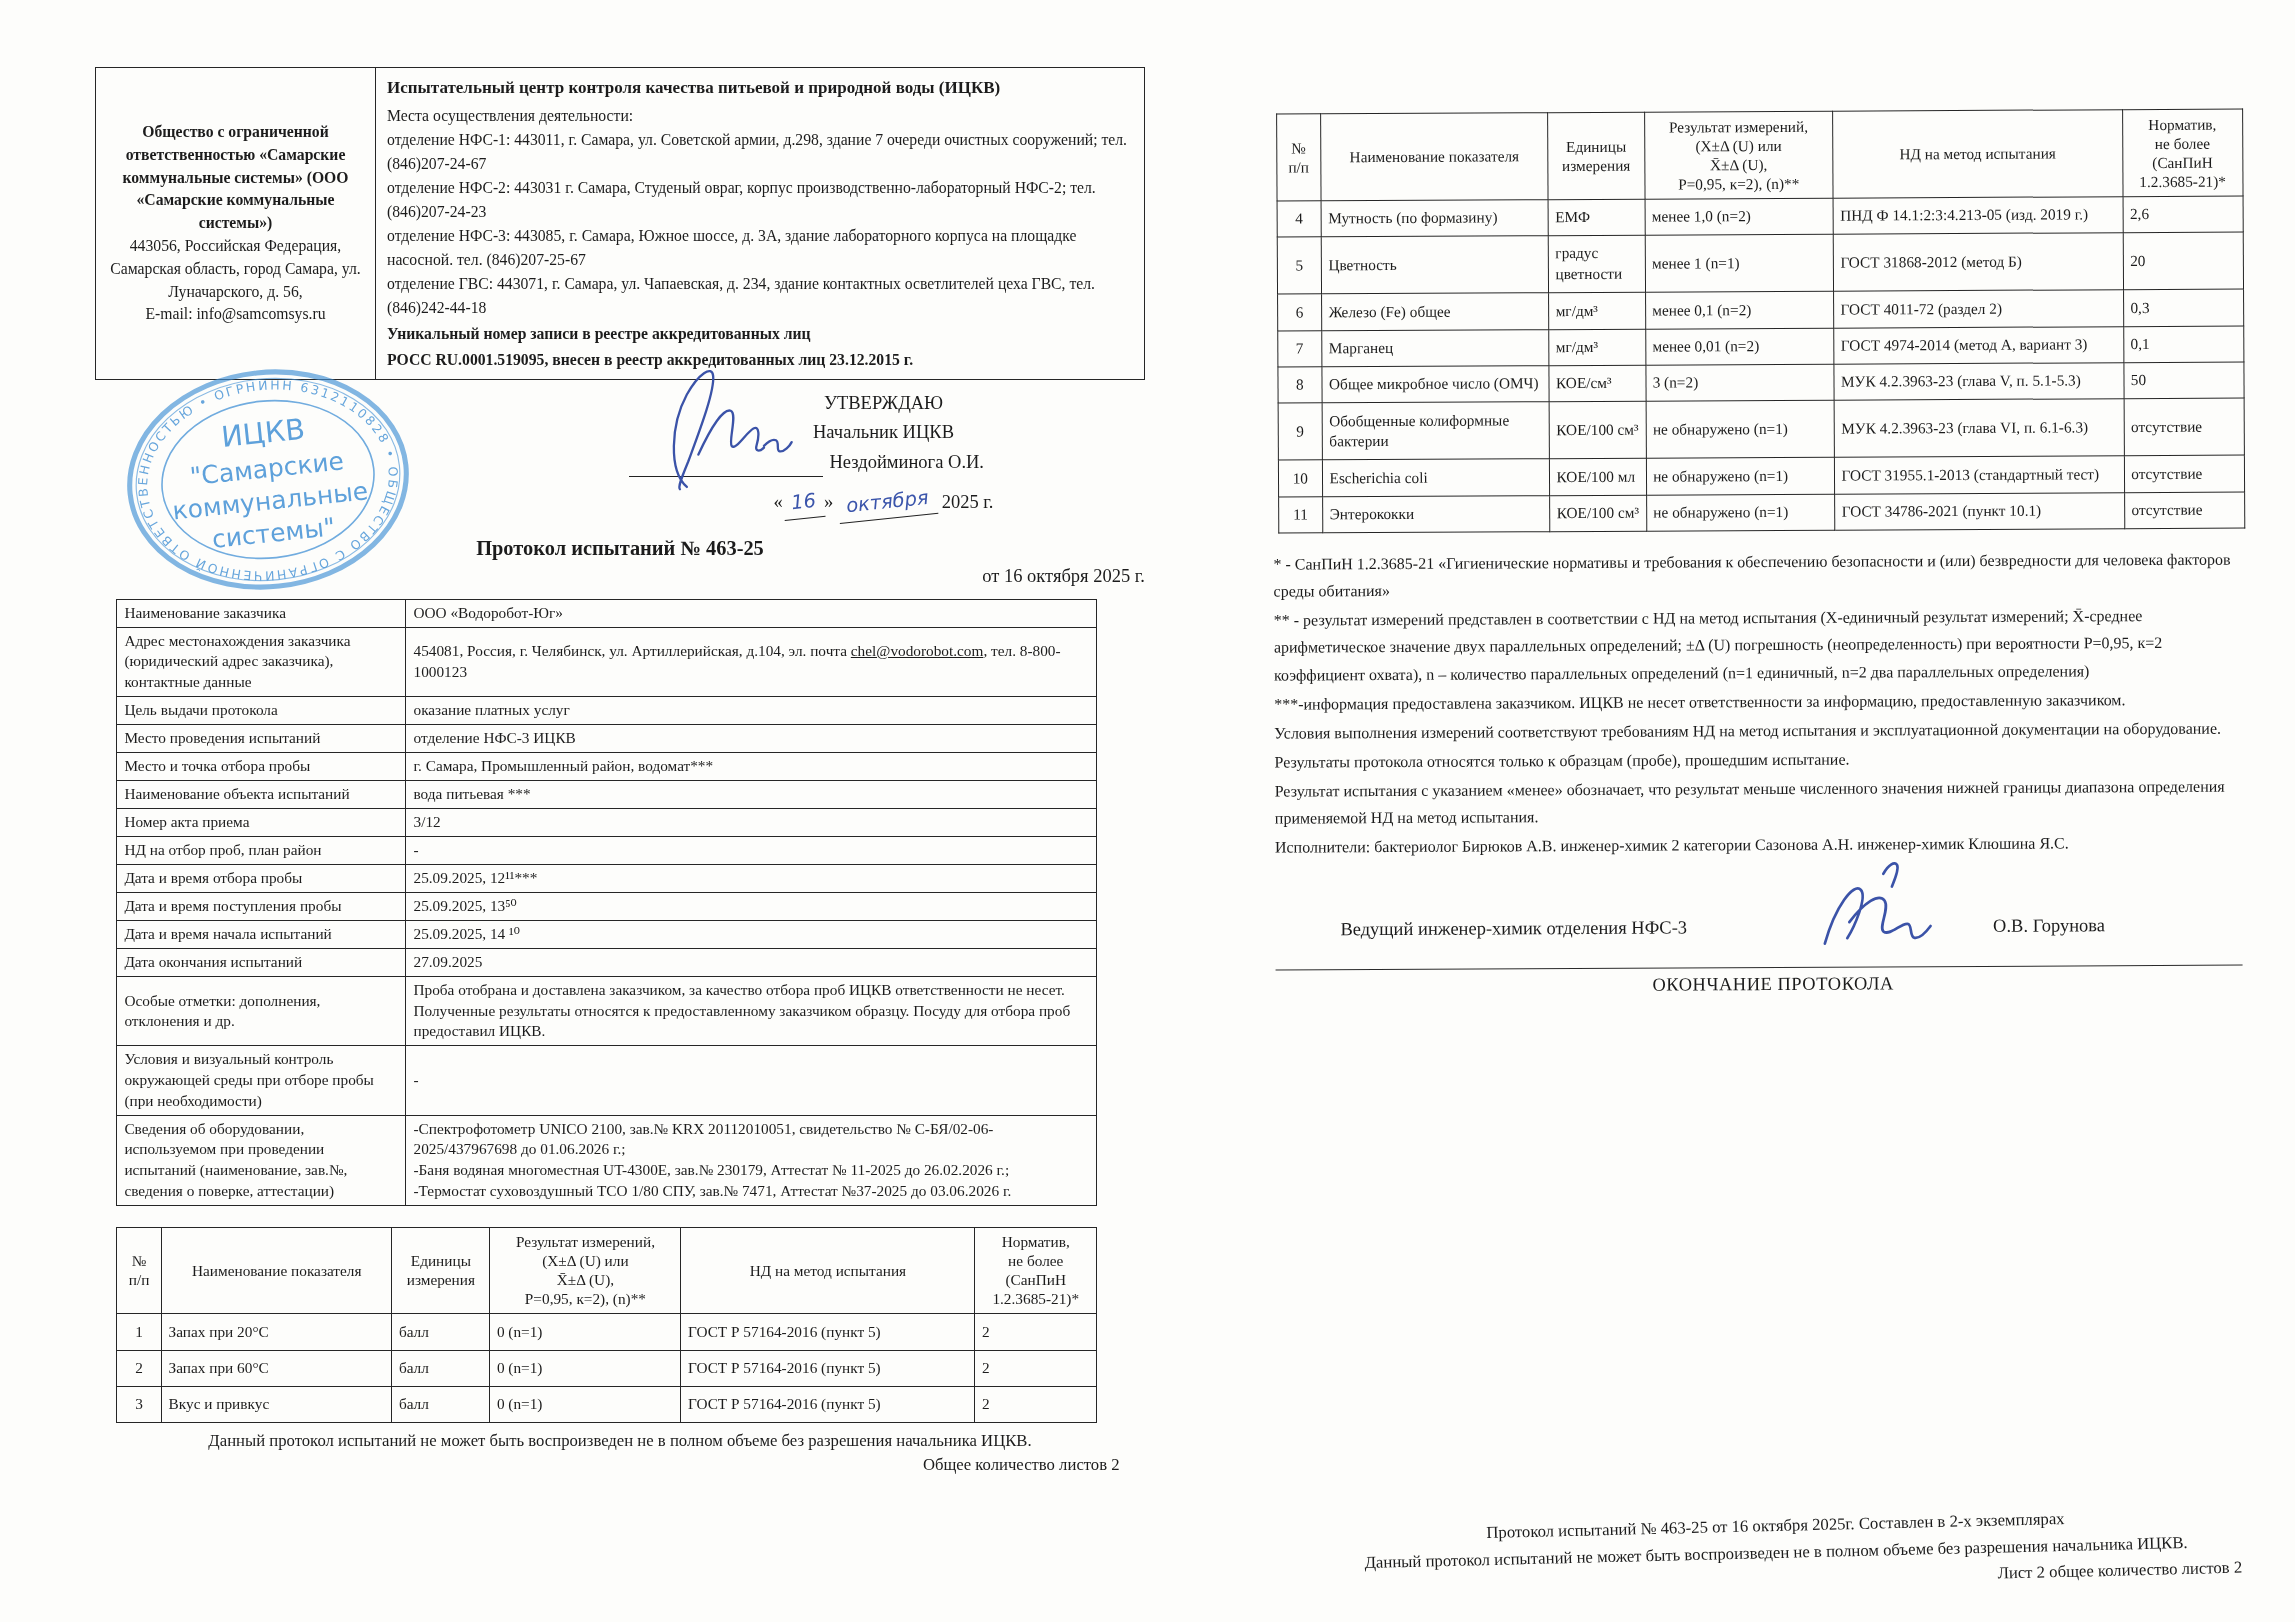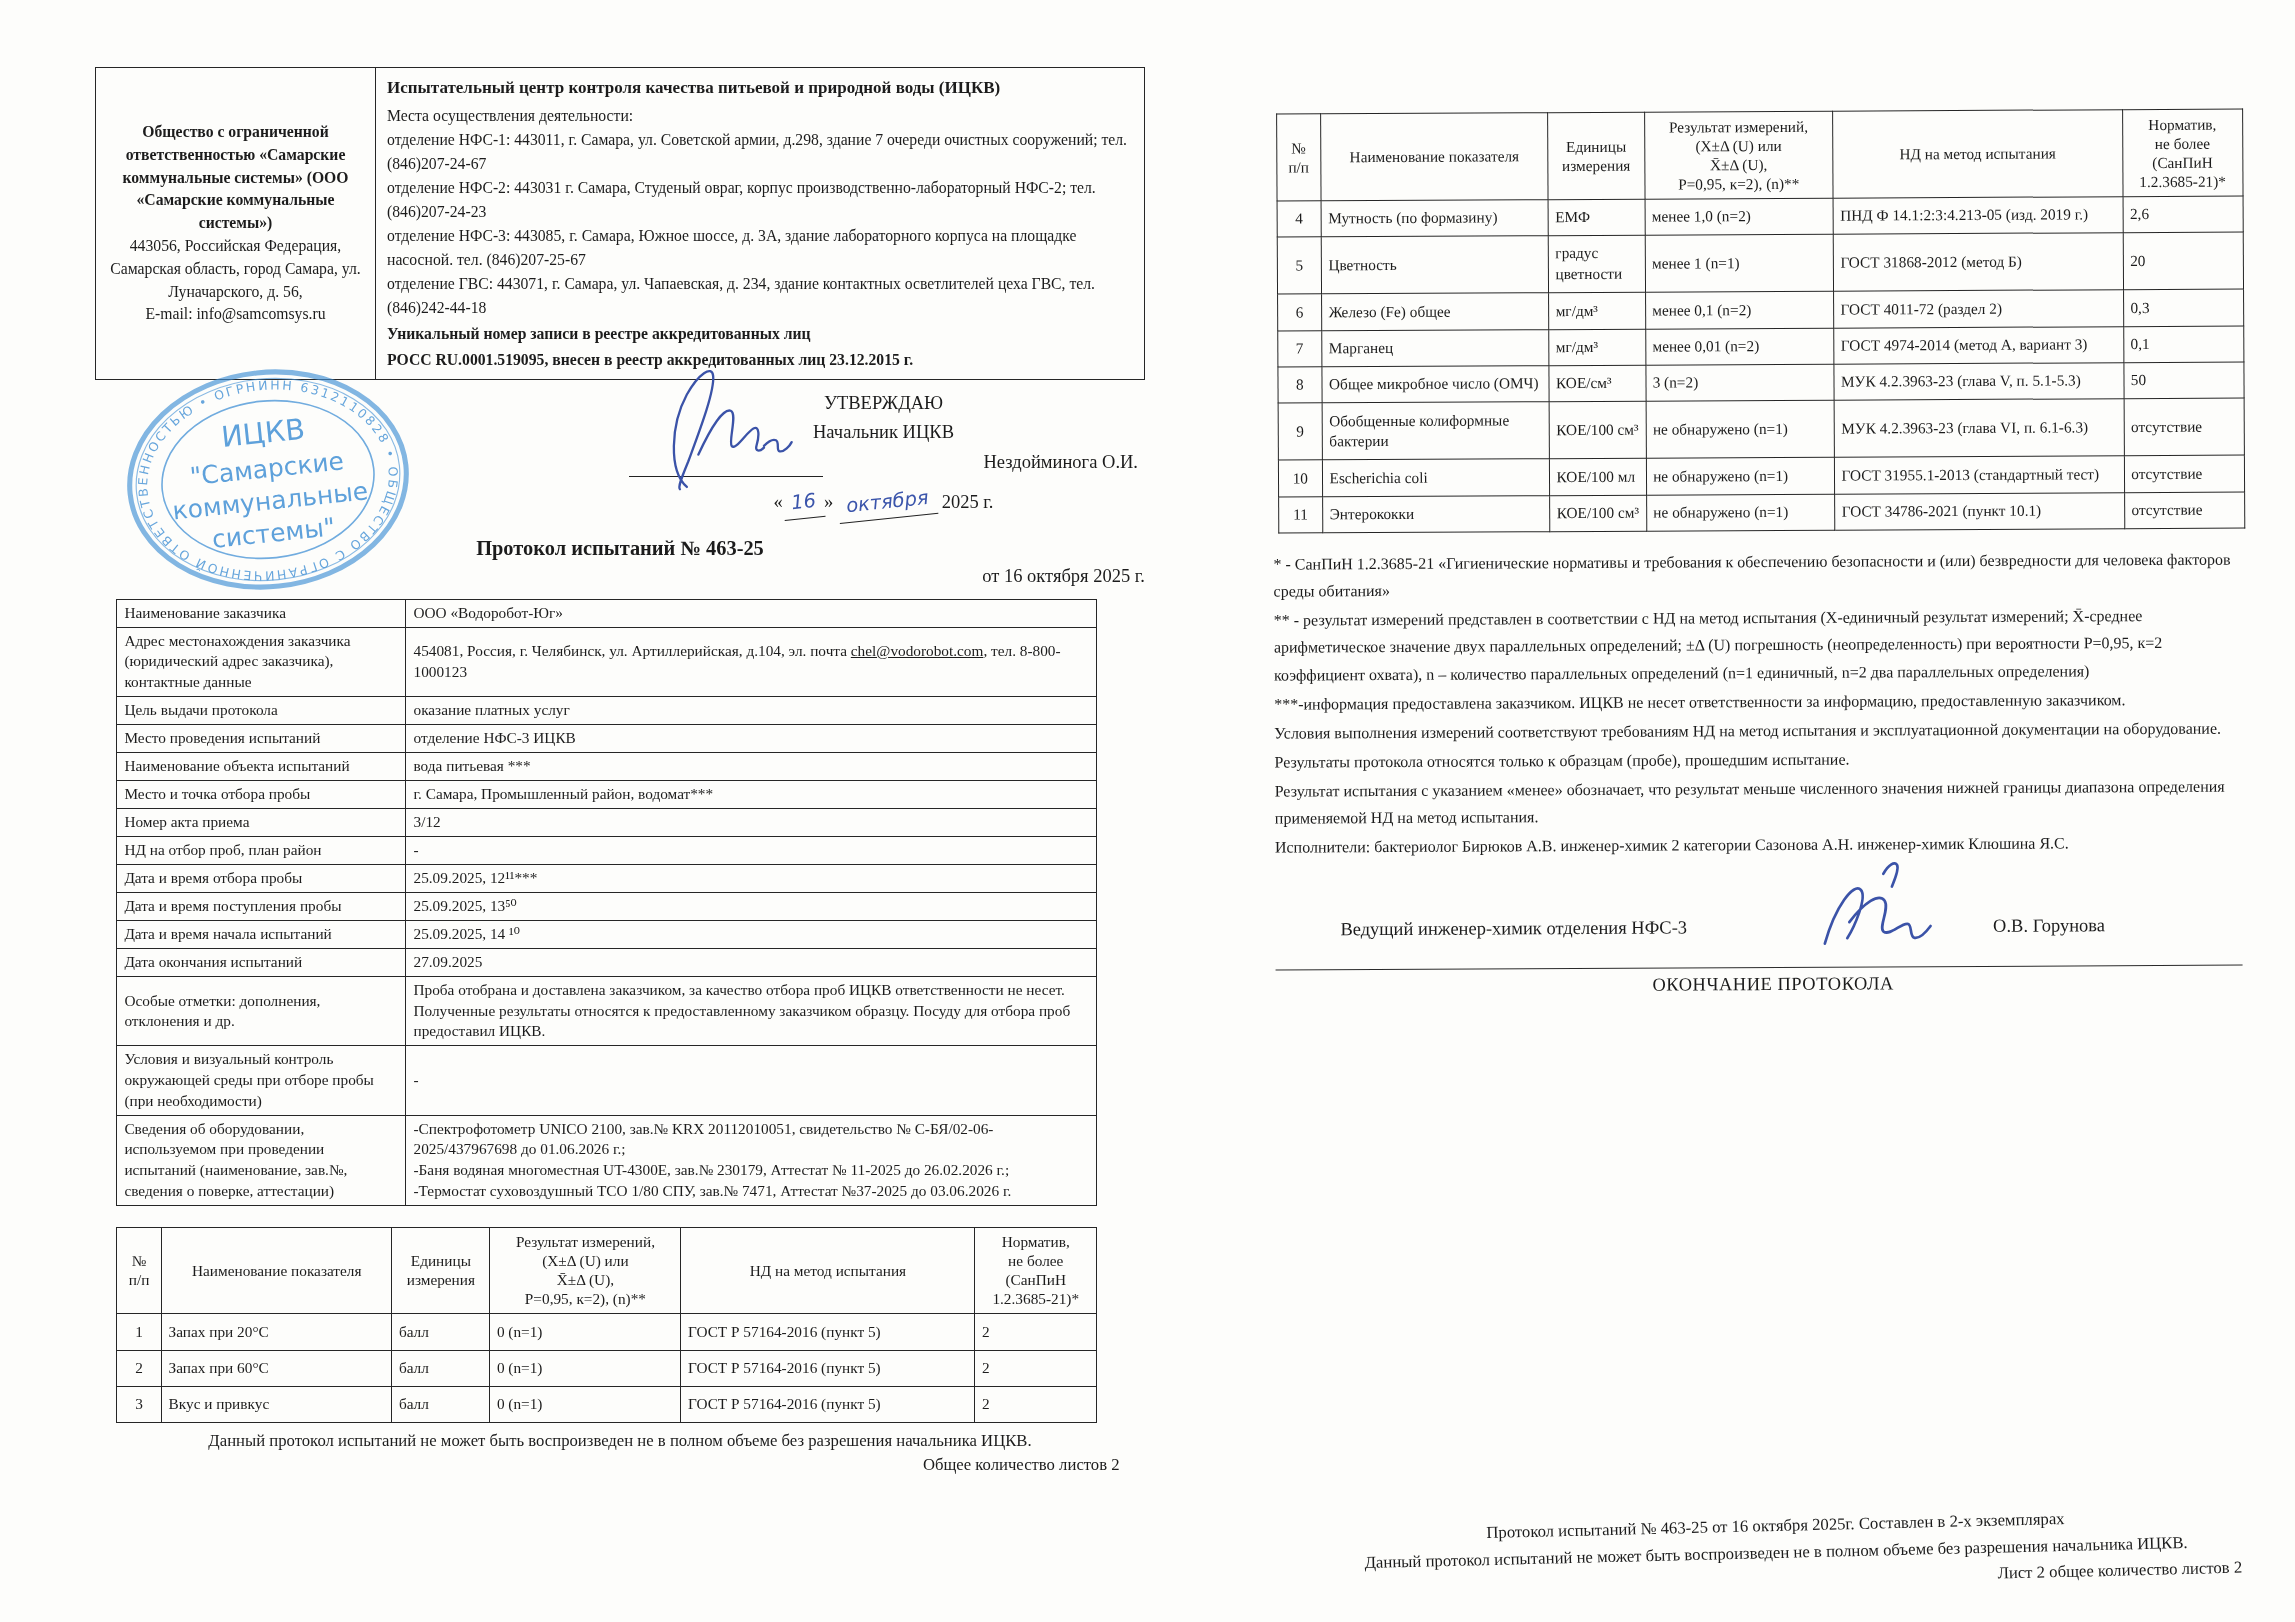--- a/index.html
+++ b/index.html
@@ -17,21 +17,21 @@
   .org-left .bold { font-weight:bold; }
   .org-center{ font-size:15.7px; line-height:1.5; }
   .org-center .ctitle { font-weight:bold; font-size:17px; margin-bottom:2.8px; }
   .org-center .branch { margin:0.9px 0; }
   .org-center .reg { font-weight:bold; margin-top:2.8px; }
 
   
   .approve-row { position:relative; height:153px; }
   .stamp { position:absolute; left:25.4px; top:-16px; width:296px; height:231px; transform:rotate(-6deg); opacity:.92; }
   .approval { position:absolute; top:9px; right:7px; width:509px; font-size:18.5px; line-height:1.55; text-align:center; }
-  .approval .sigwrap { display:flex; align-items:flex-end; justify-content:space-between; margin-top:1.9px; position:relative; }
+  .approval .sigwrap { display:flex; align-items:flex-end; justify-content:flex-start; margin-top:1.9px; position:relative; }
   .blankline { width:194px; border-bottom:1.4px solid #222; height:22px; }
   .approval-name { padding-left:6.5px; }
   .approval-sig { position:absolute; left:14px; top:-93px; width:217px; height:153px; pointer-events:none; }
   .dateline { margin-top:10.2px; }
   .hw { font-family:"DejaVu Sans","Liberation Sans",sans-serif; font-style:italic; color:#3b55ab;
         display:inline-block; transform:rotate(-6deg); font-size:19.4px; }
   .hw-u { border-bottom:1.4px solid #222; padding:0 8.3px 0.9px 8.3px; }
 
   .doc-title { text-align:center; font-weight:bold; font-size:20.4px; margin-top:3.7px; }
   .doc-sub   { text-align:right; font-size:18.5px; margin-top:5.6px; }
@@ -167,27 +167,27 @@
     <td class="ilabel">Цель выдачи протокола</td>
     <td class="ivalue"><span>оказание платных услуг</span><span></span><span class="ulink"></span><span></span></td>
   </tr>
 
   <tr>
     <td class="ilabel">Место проведения испытаний</td>
     <td class="ivalue"><span>отделение НФС-3 ИЦКВ</span><span></span><span class="ulink"></span><span></span></td>
   </tr>
 
   <tr>
+    <td class="ilabel">Место и точка отбора пробы</td>
+    <td class="ivalue"><span>г. Самара, Промышленный район, водомат***</span><span></span><span class="ulink"></span><span></span></td>
+  </tr>
+
+  <tr>
     <td class="ilabel">Наименование объекта испытаний</td>
     <td class="ivalue"><span>вода питьевая ***</span><span></span><span class="ulink"></span><span></span></td>
-  </tr>
-
-  <tr>
-    <td class="ilabel">Место и точка отбора пробы</td>
-    <td class="ivalue"><span>г. Самара, Промышленный район, водомат***</span><span></span><span class="ulink"></span><span></span></td>
   </tr>
 
 
   <tr>
     <td class="ilabel">Номер акта приема</td>
     <td class="ivalue"><span>3/12</span><span></span><span class="ulink"></span><span></span></td>
   </tr>
 
   <tr>
     <td class="ilabel">НД на отбор проб, план район</td>

